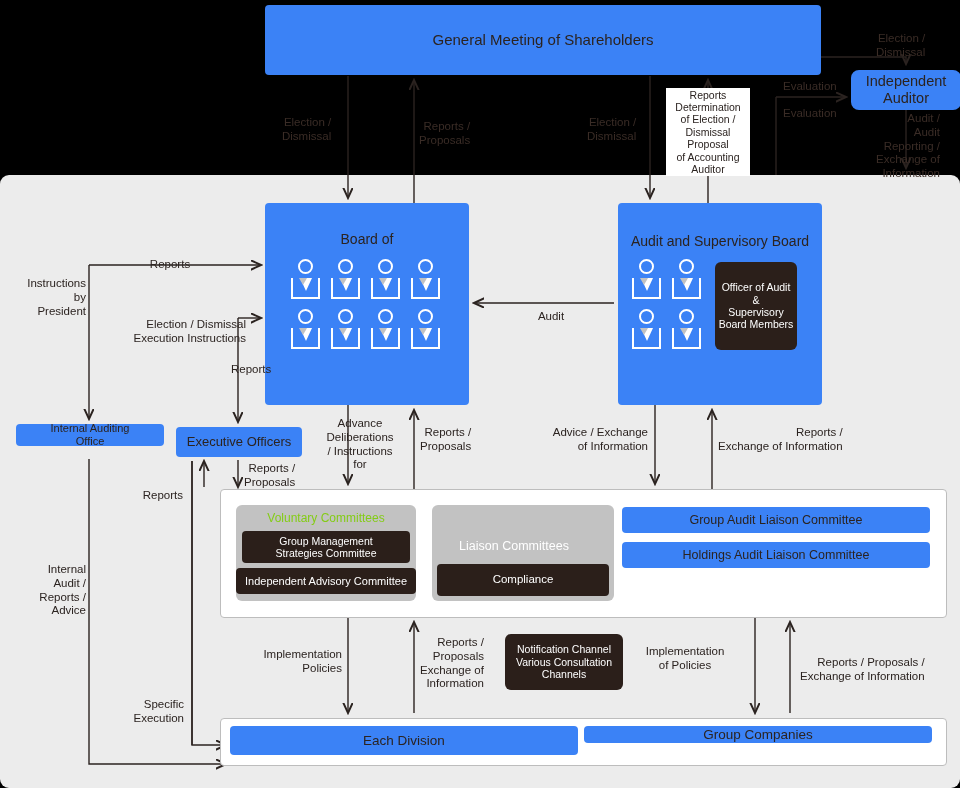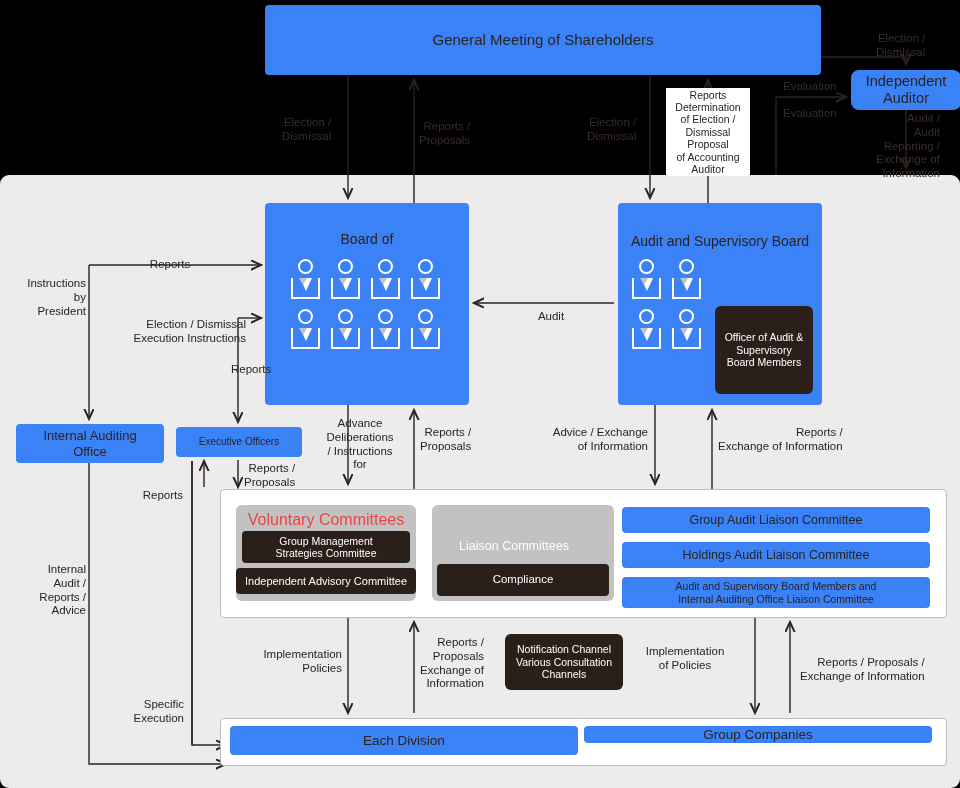--- a/index.html
+++ b/index.html
@@ -31,29 +31,29 @@
   .r6{border-radius:6px;}
   .r8{border-radius:8px;}
 
   #gms{left:265px;top:5px;width:556px;height:70px;font-size:15px;border-radius:4px;}
   #indep-auditor{left:851px;top:70px;width:110px;height:40px;font-size:14.5px;padding:0 4px;}
 
   #reports-det{left:666px;top:88px;width:84px;height:88px;font-size:10.5px;flex-direction:column;z-index:3;}
 
   #board-dir{left:265px;top:203px;width:204px;height:202px;font-size:14px;align-items:flex-start;padding-top:28px;text-align:right;}
   #asb{left:618px;top:203px;width:204px;height:202px;font-size:14px;align-items:flex-start;padding-top:30px;}
-  #officer-asb{left:715px;top:262px;width:98px;height:88px;font-size:10.5px;flex-direction:column;padding:0 3px;margin-top:44px;}
-
-  #iao{left:16px;top:424px;width:148px;height:39px;font-size:13px;}
-  #exec-off{left:176px;top:427px;width:126px;height:30px;font-size:10px;}
+  #officer-asb{left:715px;top:262px;width:82px;height:88px;font-size:10.5px;flex-direction:column;padding:0 3px;}
+
+  #iao{left:16px;top:424px;width:148px;height:22px;font-size:11px;}
+  #exec-off{left:176px;top:427px;width:126px;height:30px;font-size:13px;}
 
   
   #comm-wrap{position:absolute;left:220px;top:489px;width:725px;height:127px;background:#ffffff;border:1px solid #bdbdbd;border-radius:4px;}
   #vol-comm{left:236px;top:505px;width:180px;height:96px;background:#c2c2c2;border-radius:6px;}
-  #vol-comm-title{position:absolute;left:236px;top:511px;width:180px;text-align:center;font-size:16px;color:#ef4444;}
+  #vol-comm-title{position:absolute;left:236px;top:511px;width:180px;text-align:center;font-size:12px;color:#84cc16;}
   #gmsc{left:242px;top:531px;width:168px;height:32px;font-size:10.5px;flex-direction:column;}
   #iac{left:236px;top:568px;width:180px;height:26px;font-size:11px;}
 
   #liaison{left:432px;top:505px;width:182px;height:96px;background:#c2c2c2;border-radius:6px;}
   #liaison-title{position:absolute;left:432px;top:539px;width:164px;text-align:center;font-size:12.5px;color:#ffffff;}
   #compliance{left:437px;top:564px;width:172px;height:32px;font-size:11.5px;}
 
   #galc{left:622px;top:507px;width:308px;height:26px;font-size:12.5px;}
   #halc{left:622px;top:542px;width:308px;height:26px;font-size:12.5px;}
   #asbm-liaison{left:622px;top:577px;width:308px;height:31px;font-size:10.5px;flex-direction:column;}
@@ -311,22 +311,20 @@
   <div class="box dark r4" id="gmsc" style="white-space:pre-line;">Group Management
 Strategies Committee</div>
   <div class="box dark r4" id="iac">Independent Advisory Committee</div>
 
   <div class="box" id="liaison"></div>
   <div id="liaison-title">Liaison Committees</div>
   <div class="box gray r4" id="galc">Group Audit Liaison Committee</div>
 
   <div class="box dark r4" id="compliance">Compliance</div>
   <div class="box gray r4" id="halc">Holdings Audit Liaison Committee</div>
-  <div class="box gray r4" id="asbm-liaison" style="white-space:pre-line;">Audit and Supervisory Board Members and
-Internal Auditing Office Liaison Committee</div>
 
   <div class="lbl ar" style="left:240px;top:648px;width:102px;">Implementation
 Policies</div>
   <div class="lbl al" style="left:420px;top:636px;">Reports /
 Proposals
 Exchange of
 Information</div>
   <div class="box dark r6" id="notif" style="white-space:pre-line;">Notification Channel
 Various Consultation
 Channels</div>

